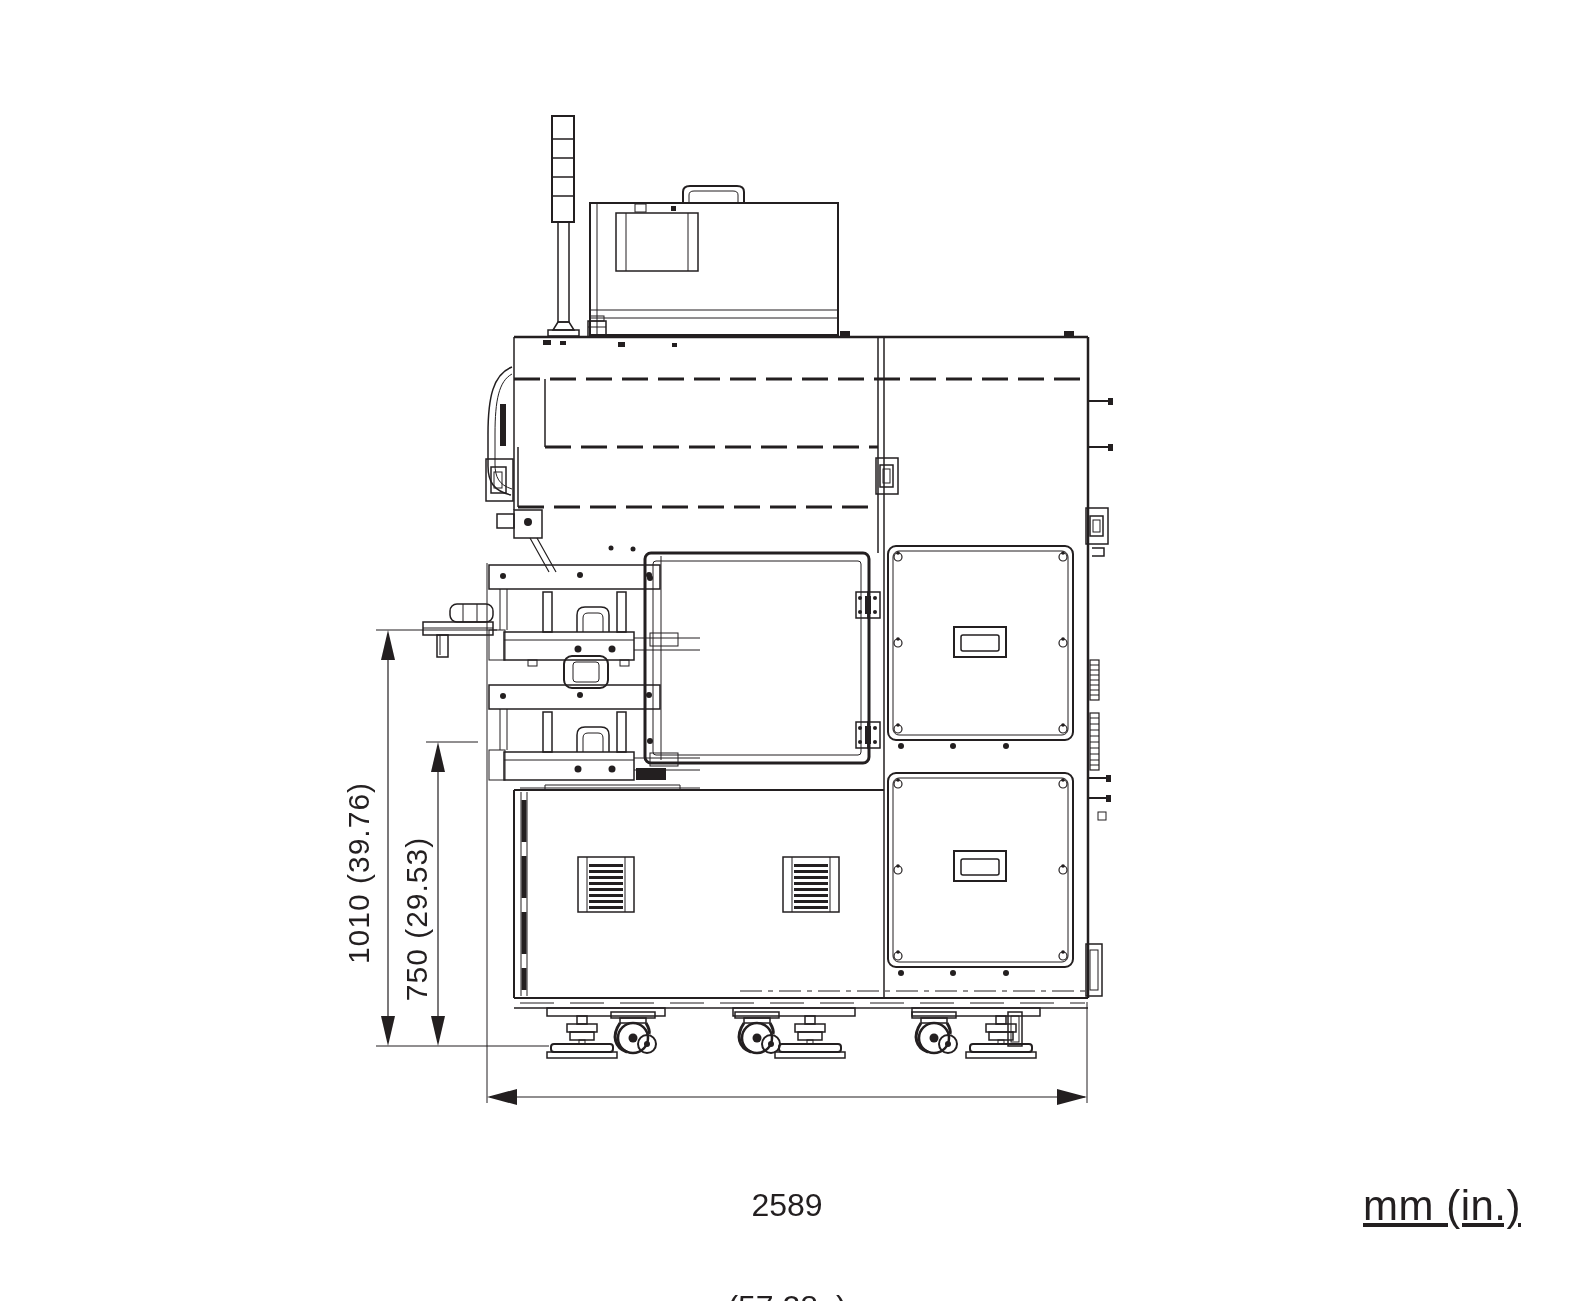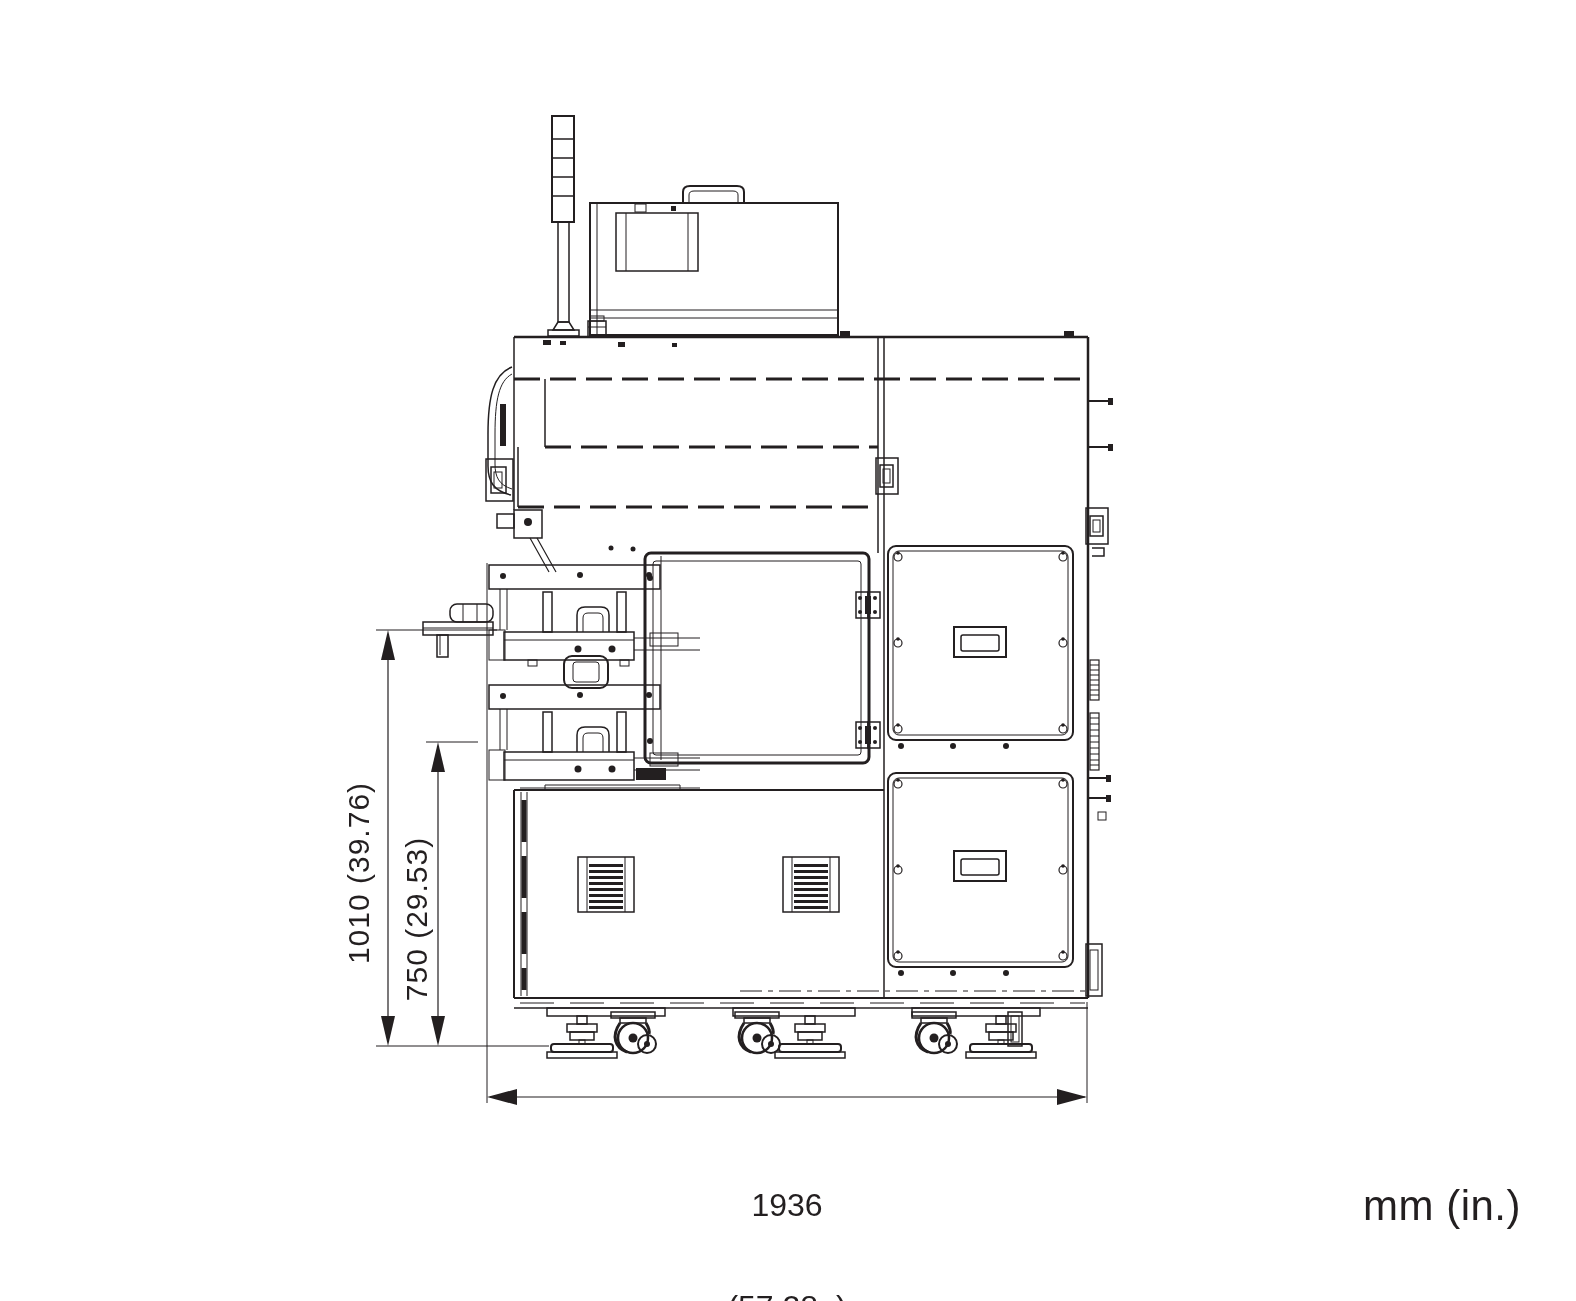--- a/index.html
+++ b/index.html
@@ -26,20 +26,21 @@
   }
   .lbl-horiz{
     font-size:32px;
     transform:translateX(-50%);
     text-align:center;
     line-height:34px;
   }
   .lbl-unit{
     font-size:42px;
     letter-spacing:0.5px;
+    text-decoration:underline;
   }
 </style>
 </head>
 <body>
 
 <div class="canvas">
 
 <svg width="1576" height="1301" viewBox="0 0 1576 1301" fill="none" stroke="#231f20" stroke-width="1.5">
 
   <g>
@@ -414,19 +415,19 @@
       <polygon points="1087,1097 1057,1089 1057,1105" fill="#231f20" stroke="none"></polygon>
     </g>
   </g>
 </svg>
 
   <div class="lbl lbl-vert" style="left:359px; top:873px;">1010 (39.76)</div>
 
   <div class="lbl lbl-vert" style="left:417px; top:919px;">750 (29.53)</div>
 
   <div class="lbl lbl-horiz" style="left:787px; top:1120px;">
-    <div>1936</div>
+    <div>2589</div>
     <div>(57.28  )</div>
   </div>
 
   <div class="lbl lbl-unit" style="left:1363px; top:1182px;">mm (in.)</div>
 
 </div>
 
 </body></html>

